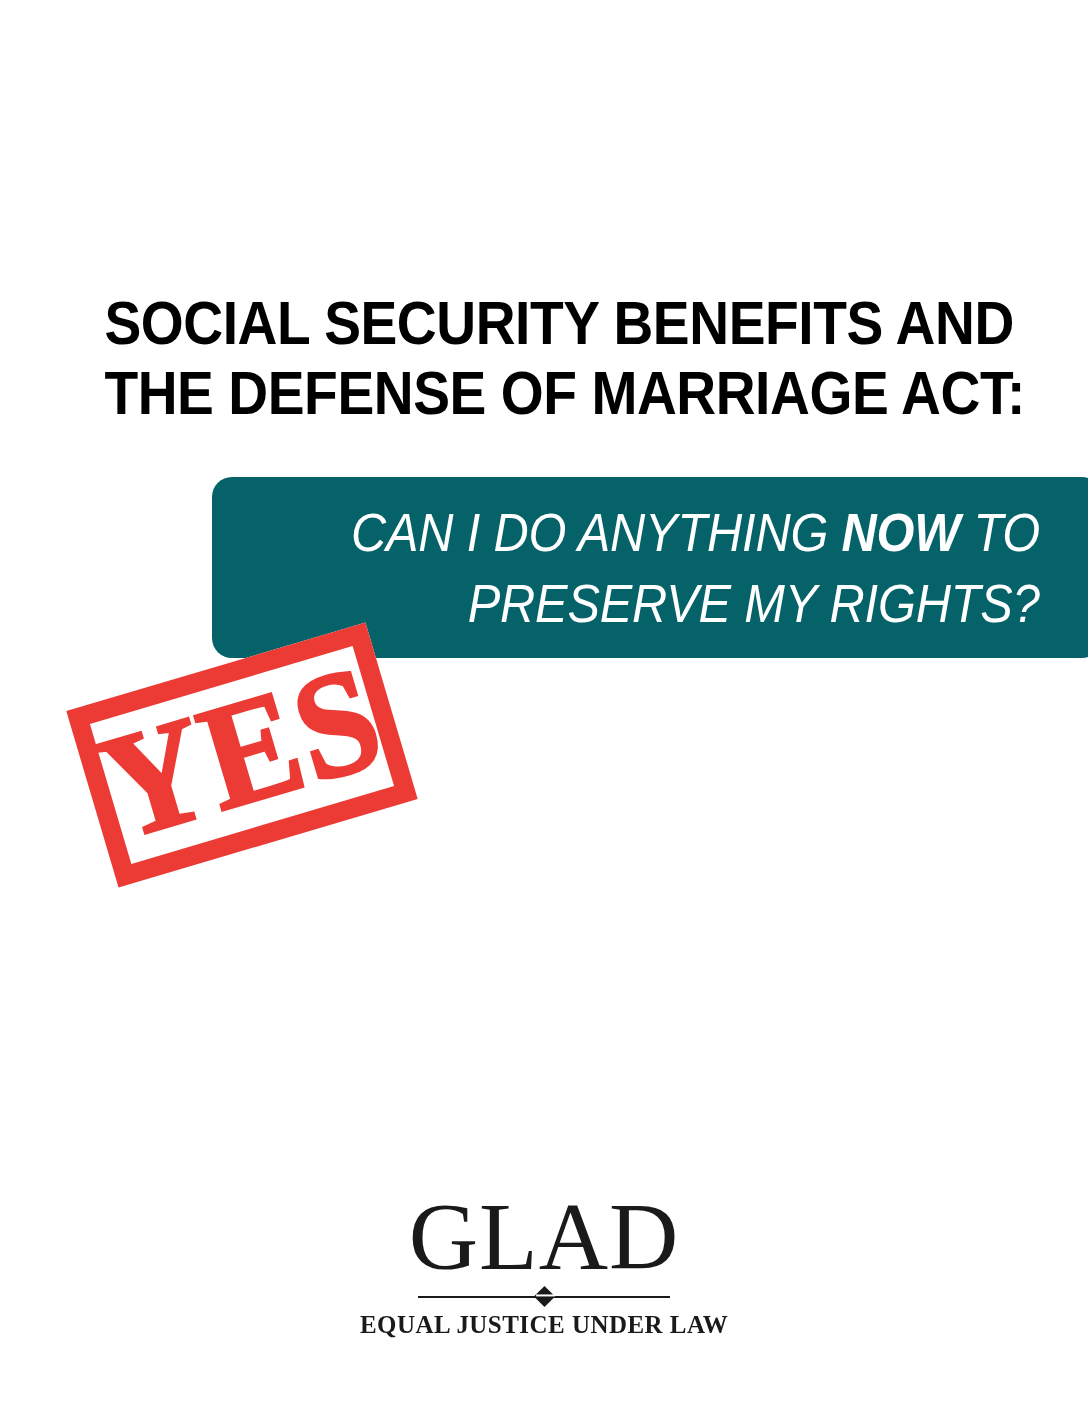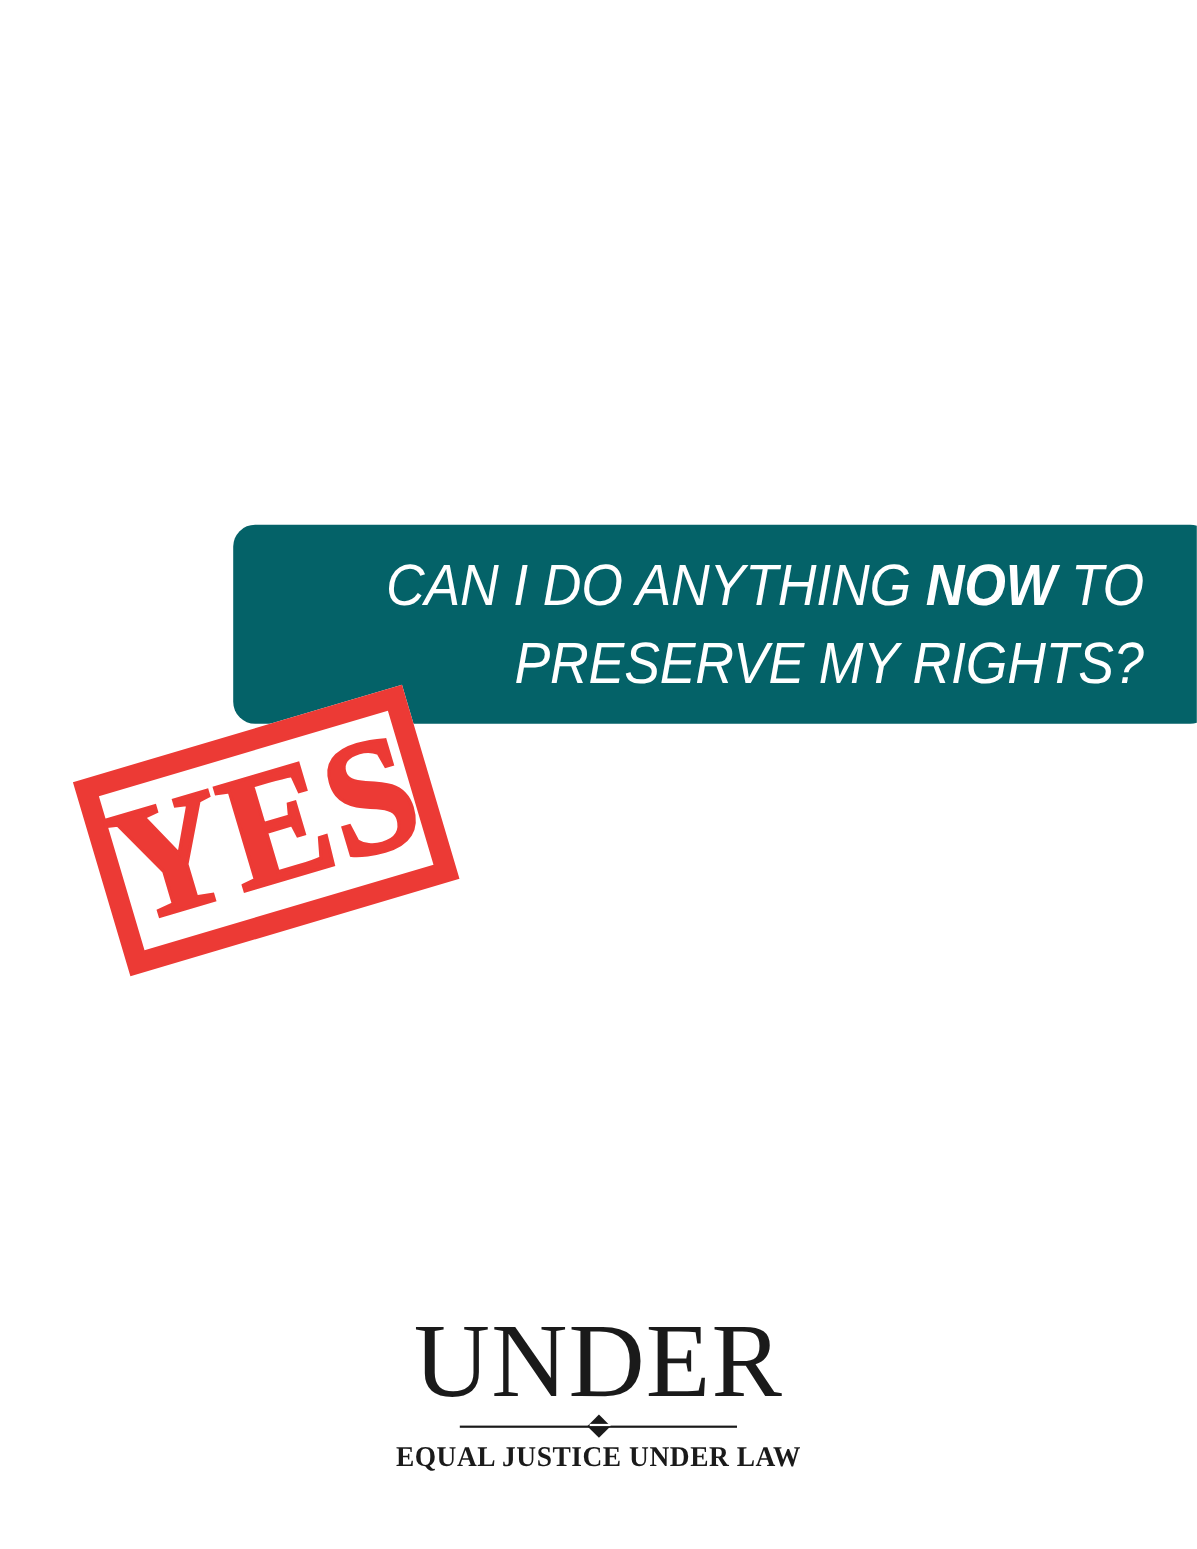--- a/index.html
+++ b/index.html
@@ -167,32 +167,36 @@
     letter-spacing: 0.5px;
     color: #1a1a1a;
     transform: scaleX(0.96);
   }
 </style>
 </head>
 <body>
 
 <div class="page">
 
+  <div class="title-block">
+    <span class="title-line">SOCIAL SECURITY BENEFITS AND</span>
+    <span class="title-line">THE DEFENSE OF MARRIAGE ACT:</span>
+  </div>
 
   <div class="banner">
     <span class="banner-line"><span>CAN I DO ANYTHING </span><b>NOW</b><span> TO</span></span>
     <span class="banner-line">PRESERVE MY RIGHTS?</span>
   </div>
 
   <div class="stamp">
     <span class="stamp-text">YES</span>
   </div>
 
   <div class="logo">
-    <span class="logo-word">UNDER</span>
+    <span class="logo-word">GLAD</span>
     <div class="logo-rule-wrap">
       <div class="logo-rule"></div>
       <div class="logo-diamond"></div>
     </div>
     <span class="logo-tagline">EQUAL JUSTICE UNDER LAW</span>
   </div>
 
 </div>
 
 </body></html>

